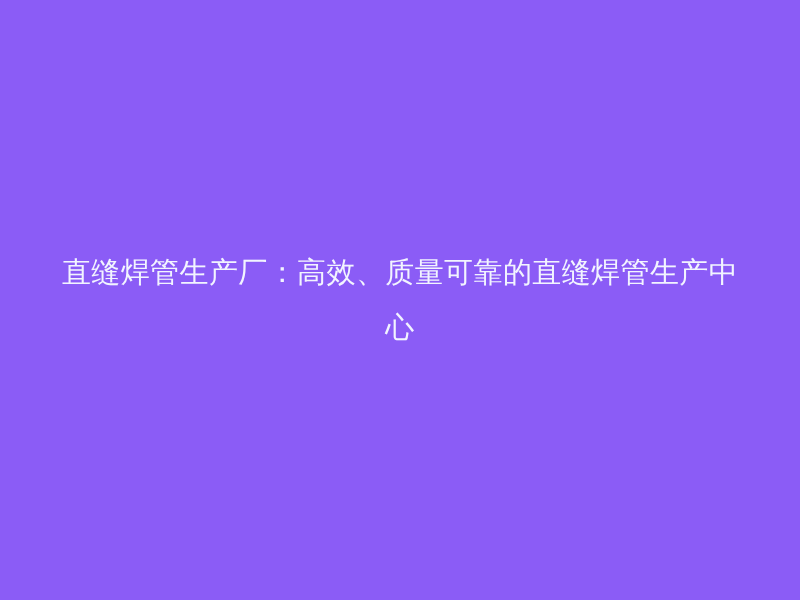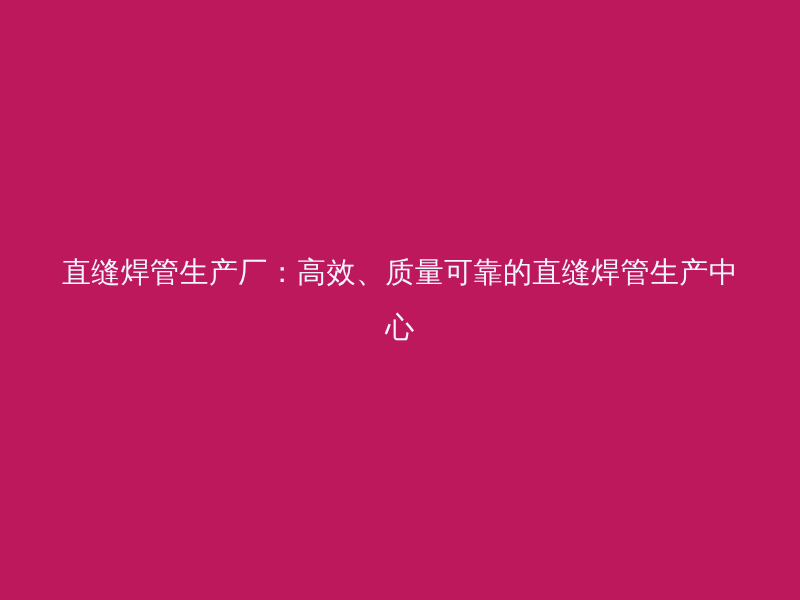--- a/index.html
+++ b/index.html
@@ -39,17 +39,17 @@
     line-height: 55px;
     letter-spacing: 0.4px;
     text-align: center;
     word-break: break-all;
     -webkit-font-smoothing: antialiased;
   }
 </style>
 </head>
 <body>
 
-<div id="banner" style="background: #be185d;">
+<div id="banner" style="background: #8b5cf6;">
   <div id="headline-block">
     <h1 id="headline" style="color: rgb(242, 244, 255);">直缝焊管生产厂：高效、质量可靠的直缝焊管生产中心</h1>
   </div>
 </div>
 
 </body></html>

